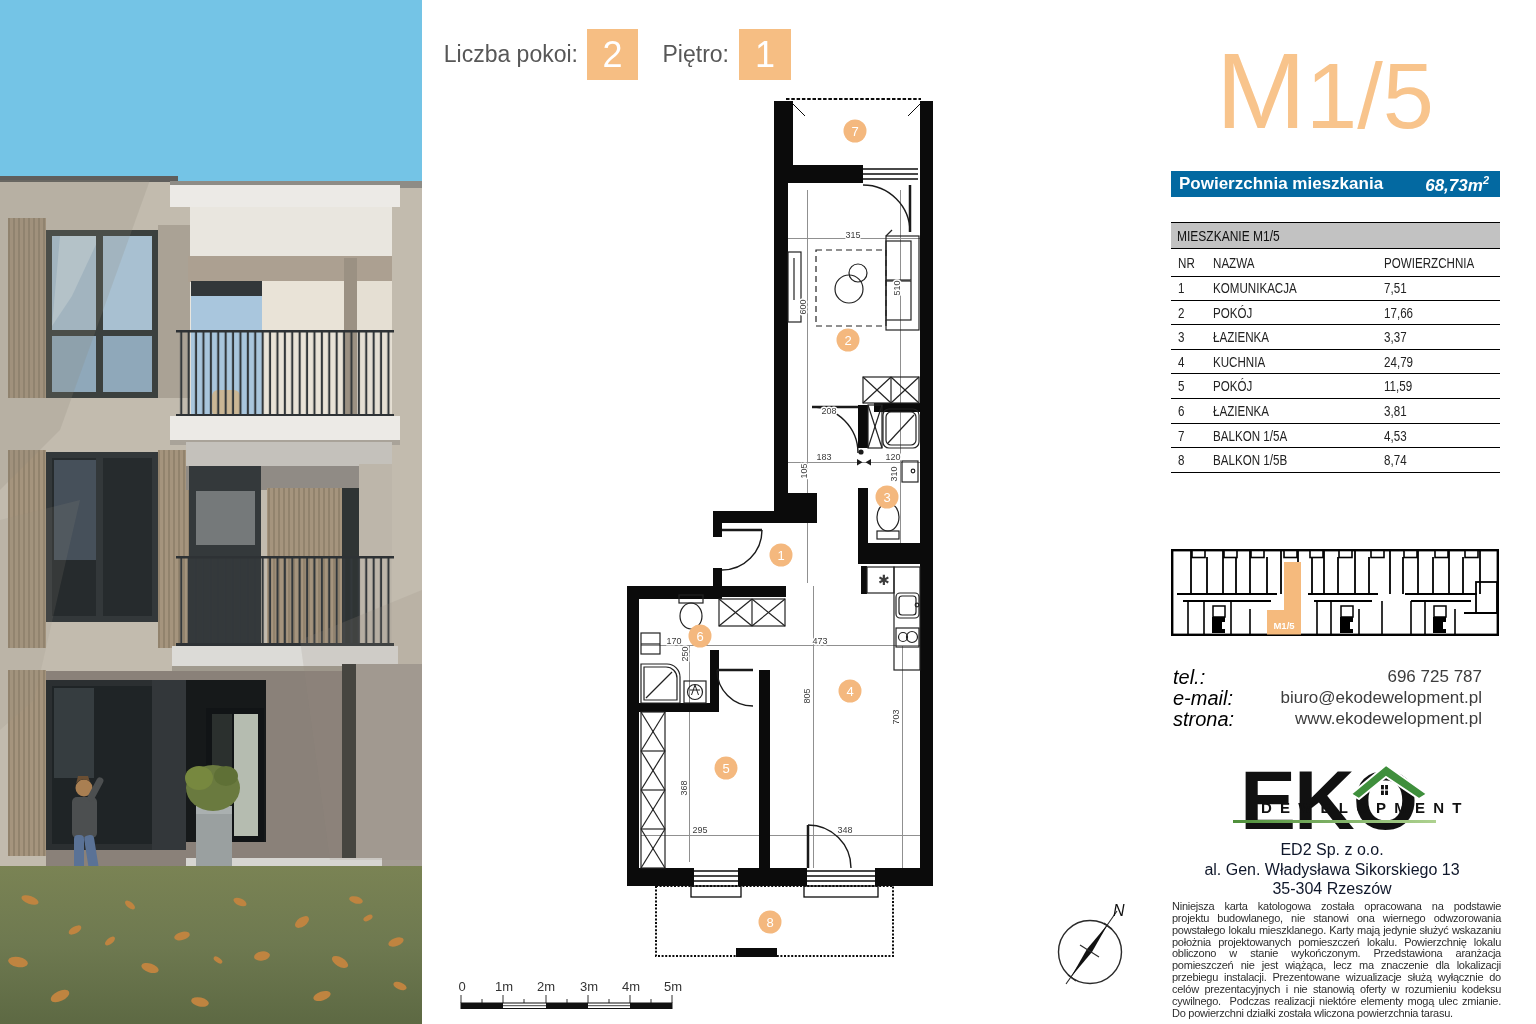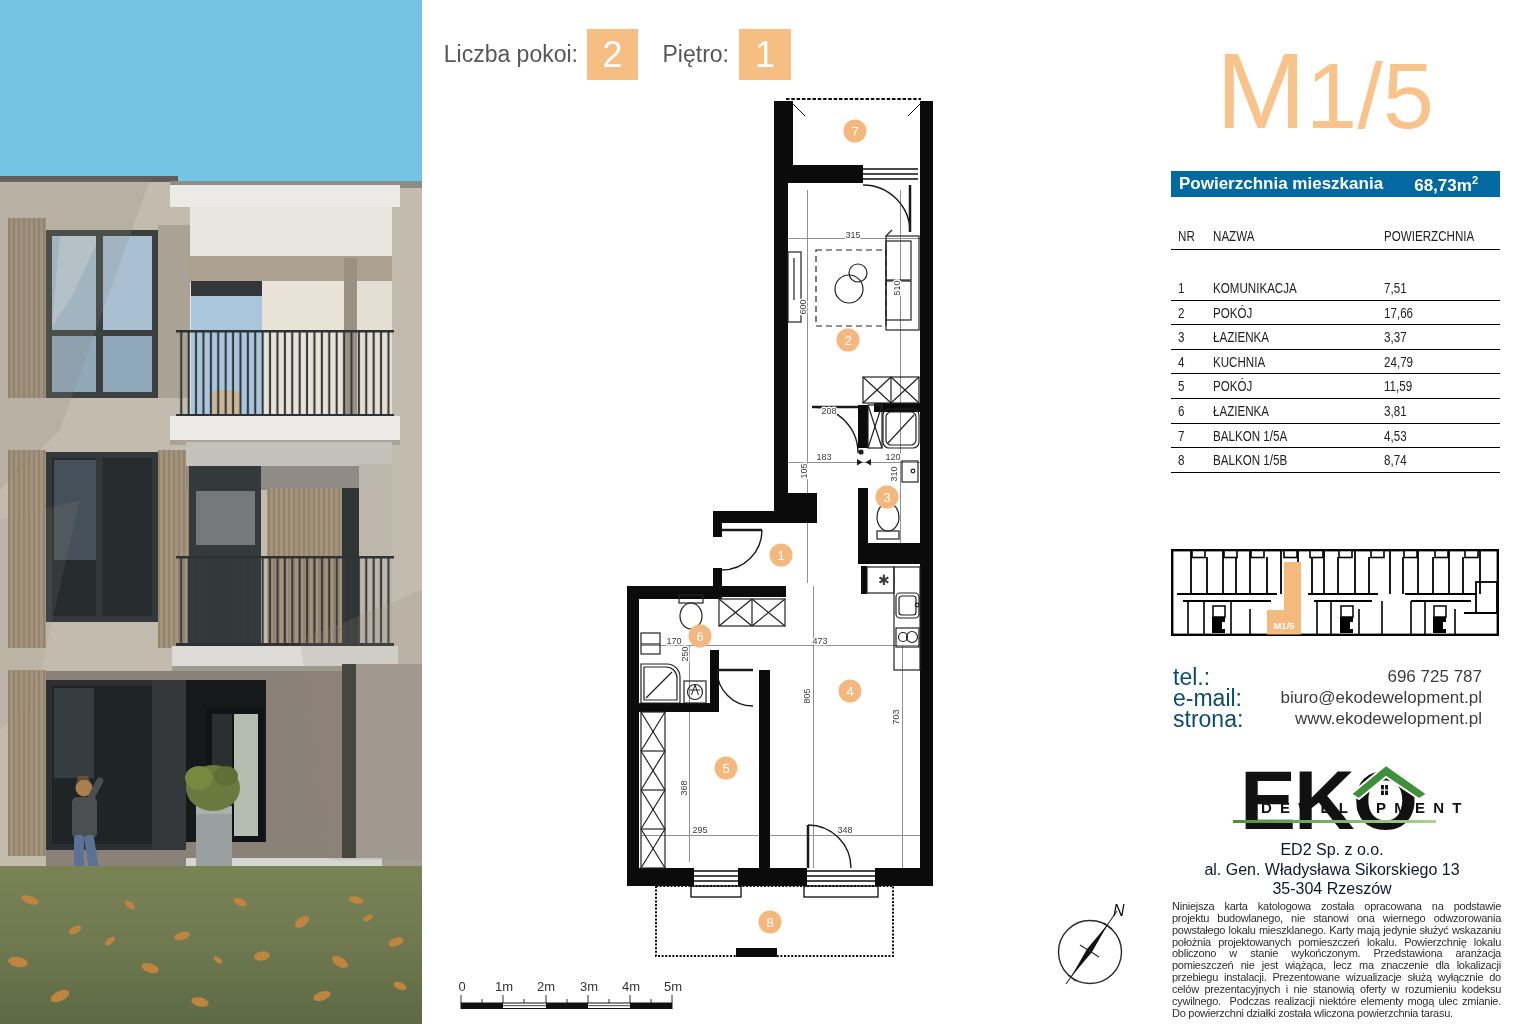--- a/index.html
+++ b/index.html
@@ -404,24 +404,27 @@
   </g>
   </g>
 </svg>
 
 <div class="abs" style="left:1216px;top:28px;color:#f8c48c;">
   <span style="font-size:108px;">M</span><span style="font-size:92px;">1/5</span>
 </div>
 
 <div class="abs" style="left:1171px;top:171px;width:329px;height:26px;background:#0369a1;color:#fff;">
   <span style="position:absolute;left:8px;top:3px;font-size:17px;font-weight:bold;">Powierzchnia mieszkania</span>
-  <span style="position:absolute;right:22px;top:3px;font-size:17px;font-weight:bold;">68,73m<sup style="font-size:11px;">2</sup></span>
+  <span style="position:absolute;right:11px;top:3px;font-size:17px;font-weight:bold;font-style:italic;">68,73m<sup style="font-size:11px;">2</sup></span>
 </div>
 
 <div class="abs" style="left:1171px;top:222px;width:329px;">
+  <div style="height:25px;background:#c2c2c2;border-top:1.5px solid #000;border-bottom:1.5px solid #000;position:relative;">
+    <span class="cond" style="position:absolute;left:6px;top:4px;font-size:15px;color:#111;">MIESZKANIE M1/5</span>
+  </div>
   <div style="height:27px;position:relative;border-bottom:1px solid #000;text-align:center;">
     <span class="cond" style="position:absolute;left:7px;top:6px;font-size:14.5px;color:#222;">NR</span>
     <span class="cond" style="position:absolute;left:42px;top:6px;font-size:14.5px;color:#222;">NAZWA</span>
     <span class="cond" style="position:absolute;left:213px;top:6px;font-size:14.5px;color:#222;">POWIERZCHNIA</span>
   </div>
 </div>
 <div class="abs" style="left:1171px;top:276px;width:329px;">
     <div style="height:23.6px;position:relative;border-bottom:1px solid #000;">
       <span class="cond" style="position:absolute;left:7px;top:4px;font-size:14.5px;color:#222;">1</span>
       <span class="cond" style="position:absolute;left:42px;top:4px;font-size:14.5px;color:#222;">KOMUNIKACJA</span>
@@ -542,21 +545,21 @@
 
   <g fill="none" stroke="#000" stroke-width="1.8">
     <rect x="305" y="33" width="21" height="31"></rect>
     <line x1="293" y1="64" x2="326" y2="64"></line>
   </g>
 
   <polygon points="113,13 130,13 130,85.5 96,85.5 96,61 113,61" fill="#f5ba7d"></polygon>
   <text x="113" y="80" font-size="9.5" font-weight="bold" fill="#fff" text-anchor="middle" font-family="Liberation Sans">M1/5</text>
 </svg>
 
-<div class="abs" style="left:1173px;top:667px;width:310px;font-size:23px;color:#0c4a6e;line-height:20.8px;">
+<div class="abs" style="left:1173px;top:667px;width:310px;font-size:20px;color:#000000;line-height:20.8px;font-style:italic;">
   tel.:<br>e-mail:<br>strona:
 </div>
 <div class="abs" style="left:1173px;top:667px;width:309px;font-size:17px;color:#3d3d3d;line-height:20.8px;text-align:right;">
   696 725 787<br>biuro@ekodewelopment.pl<br>www.ekodewelopment.pl
 </div>
 
 <div class="abs" style="left:1240px;top:712px;width:200px;height:90px;margin-top:40px;">
   <span style="font-size:84px;font-weight:bold;color:#111;letter-spacing:-2px;">EKO</span>
 </div>
 <svg class="abs" style="left:1340px;top:760px;" width="100" height="40" viewBox="0 0 100 40">

